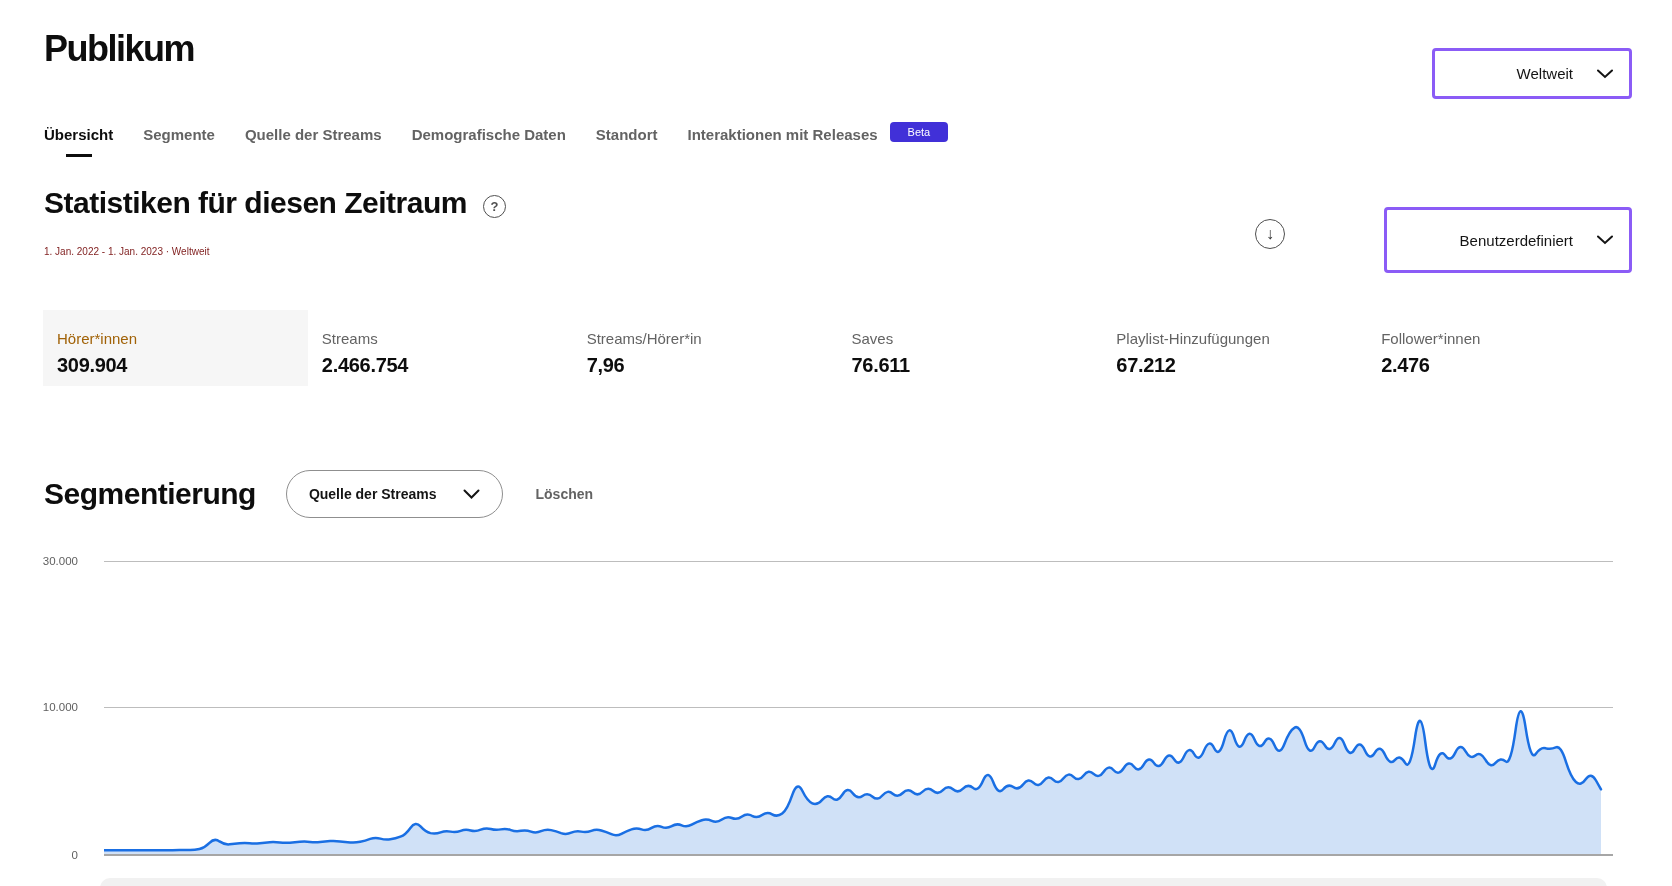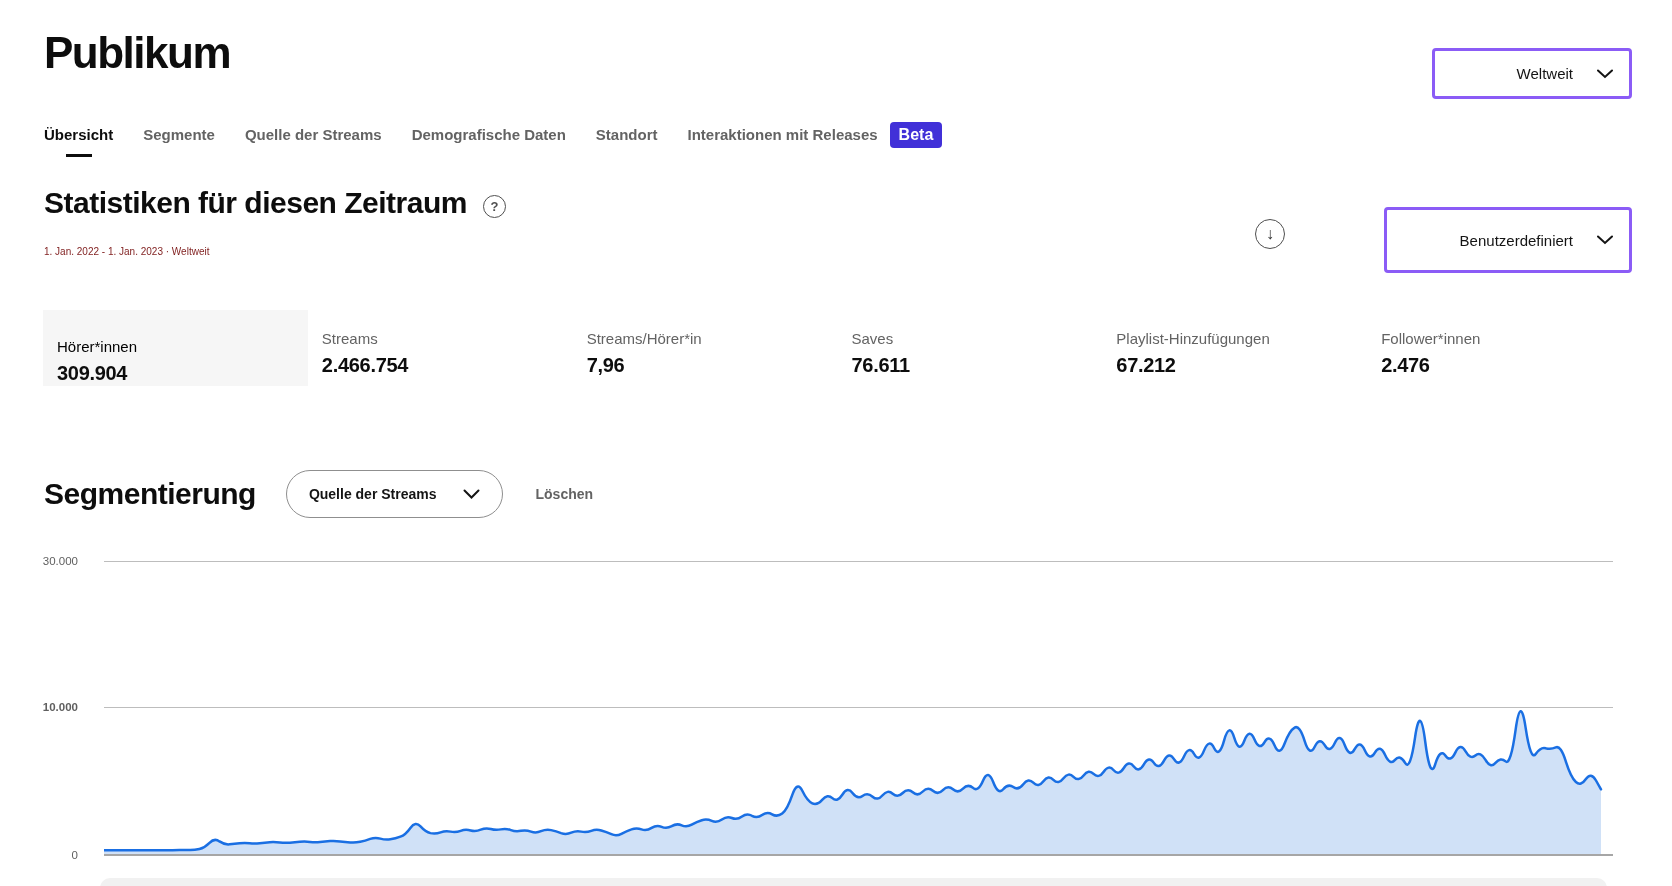--- a/index.html
+++ b/index.html
@@ -6,21 +6,21 @@
     --accent-blue:#1a6fe3;
     --area-fill:#d0e1f7;
     --badge:#4130d8;
   }
   *{box-sizing:border-box;margin:0;padding:0;}
   html,body{width:1672px;height:886px;overflow:hidden;background:#fff;}
   body{font-family:"Liberation Sans", sans-serif;color:#111;position:relative;}
 
   .page-title{
     position:absolute;left:44px;top:28px;
-    font-size:44px;font-weight:900;letter-spacing:-1.5px;color:#0d0d0d;text-align:center;
+    font-size:36px;font-weight:900;letter-spacing:-1.5px;color:#0d0d0d;text-align:center;
   }
 
   .select{
     position:absolute;display:flex;align-items:center;justify-content:flex-end;
     border:3px solid #8b5cf6;border-radius:4px;background:#fff;
     padding:0 16px;cursor:pointer;gap:10px;
   }
   .select span{font-size:15px;font-weight:500;color:#141414;}
   .select svg{flex:0 0 auto;margin-left:14px;}
   .select.region{left:1432px;top:48px;width:200px;height:51px;}
@@ -34,22 +34,22 @@
     position:relative;font-size:15px;font-weight:700;color:#636363;
     cursor:pointer;display:flex;align-items:flex-start;padding-bottom:14px;
   }
   .tab.active{color:#0d0d0d;}
   .tab.active::after{
     content:"";position:absolute;bottom:0;left:50%;transform:translateX(-50%);
     width:26px;height:3px;background:#0d0d0d;
   }
   .beta{
     display:inline-block;margin-left:12px;margin-top:-4px;
-    background:var(--badge);color:#fff;font-size:16px;font-weight:700;
-    padding:4px 9px;border-radius:4px;line-height:1.1;
+    background:var(--badge);color:#fff;font-size:11px;font-weight:400;
+    padding:4px 18px;border-radius:4px;line-height:1.1;
   }
 
   .section-head{
     position:absolute;left:44px;top:186px;display:flex;align-items:center;
   }
   .section-head h2{font-size:30px;font-weight:800;letter-spacing:-0.5px;color:#0d0d0d;}
   .help-icon{
     width:23px;height:23px;border:1.5px solid #4f4f4f;border-radius:50%;
     display:flex;align-items:center;justify-content:center;
     font-size:13px;font-weight:700;color:#4f4f4f;margin-left:16px;margin-top:6px;
@@ -64,21 +64,21 @@
     display:flex;align-items:center;justify-content:center;
     font-size:16px;color:#333;cursor:pointer;
   }
 
   .cards{
     position:absolute;left:43px;top:310px;width:1589px;height:76px;display:flex;
   }
   .card{flex:1 1 0;padding:20px 0 0 14px;cursor:pointer;}
   .card.selected{background:#f6f6f6;}
   .card .label{font-size:15px;color:#636363;}
-  .card.selected .label{color:#000000;margin-top:8px;}
+  .card.selected .label{color:#a16207;}
   .card .value{font-size:20px;font-weight:800;color:#0d0d0d;margin-top:7px;letter-spacing:-0.3px;}
 
   .segmentation-row{
     position:absolute;left:44px;top:470px;display:flex;align-items:center;
   }
   .segmentation-row h2{font-size:30px;font-weight:800;letter-spacing:-0.5px;color:#0d0d0d;}
   .pill{
     margin-left:30px;height:48px;border:1px solid #8f8f8f;border-radius:24px;
     display:flex;align-items:center;padding:0 22px;cursor:pointer;background:#fff;
   }
@@ -185,21 +185,21 @@
   <div class="pill">
     <span>Quelle der Streams</span>
     <svg width="17" height="11" viewBox="0 0 17 11">
         <path d="M1.5 1.5 L8.5 8.5 L15.5 1.5" fill="none" stroke="#141414" stroke-width="2" stroke-linecap="round"></path>
       </svg>
   </div>
   <div class="clear-btn">Löschen</div>
 </div>
 
 <div class="ytick" style="top:555px;">30.000</div>
-<div class="ytick" style="top:701px;font-weight:bold;">10.000</div>
+<div class="ytick" style="top:701px;">10.000</div>
 <div class="ytick" style="top:849px;">0</div>
 
 <div class="gridline" style="top:561px;"></div>
 <div class="gridline" style="top:707px;"></div>
 <div class="gridline base" style="top:854px;"></div>
 
 <svg id="chart" width="1509" height="334" viewBox="0 0 1509 334">
   <path class="area" d="M0.0,326.2 Q10.0,326.3 15.1,326.3 Q20.1,326.3 25.1,326.3 Q30.1,326.4 35.2,326.3 Q40.2,326.2 45.2,326.3 Q50.2,326.3 55.3,326.2 Q60.3,326.1 65.3,326.2 Q70.3,326.3 75.4,326.1 Q80.4,326.0 85.4,326.1 Q90.4,326.2 95.4,325.0 Q100.5,323.8 105.5,318.8 Q110.5,313.8 115.5,317.4 Q120.6,320.9 125.6,320.3 Q130.6,319.7 135.6,319.3 Q140.7,318.8 145.7,319.3 Q150.7,319.9 155.7,319.2 Q160.8,318.5 165.8,318.2 Q170.8,317.9 175.8,318.5 Q180.8,319.1 185.9,318.7 Q190.9,318.2 195.9,317.8 Q200.9,317.4 206.0,317.9 Q211.0,318.5 216.0,318.0 Q221.0,317.5 226.1,317.1 Q231.1,316.8 236.1,317.4 Q241.1,317.9 246.2,318.4 Q251.2,318.8 256.2,317.8 Q261.2,316.8 266.2,314.9 Q271.3,313.1 276.3,314.6 Q281.3,316.0 286.3,315.3 Q291.4,314.6 296.4,312.7 Q301.4,310.9 306.4,303.9 Q311.5,296.9 316.5,302.4 Q321.5,307.9 326.5,309.1 Q331.6,310.2 336.6,308.3 Q341.6,306.5 346.6,307.6 Q351.6,308.7 356.7,306.8 Q361.7,305.0 366.7,306.5 Q371.7,307.9 376.8,305.7 Q381.8,303.5 386.8,305.0 Q391.8,306.5 396.9,305.4 Q401.9,304.3 406.9,306.1 Q411.9,307.9 416.9,306.8 Q422.0,305.7 427.0,307.6 Q432.0,309.4 437.0,307.2 Q442.1,305.0 447.1,306.1 Q452.1,307.2 457.1,309.1 Q462.2,310.9 467.2,308.7 Q472.2,306.5 477.2,307.6 Q482.3,308.7 487.3,306.8 Q492.3,305.0 497.3,306.5 Q502.3,307.9 507.4,310.2 Q512.4,312.4 517.4,309.8 Q522.4,307.2 527.5,305.4 Q532.5,303.5 537.5,305.4 Q542.5,307.2 547.6,303.9 Q552.6,300.6 557.6,302.8 Q562.6,305.0 567.7,302.1 Q572.7,299.1 577.7,301.3 Q582.7,303.5 587.7,300.6 Q592.8,297.7 597.8,296.2 Q602.8,294.7 607.8,296.9 Q612.9,299.1 617.9,295.5 Q622.9,291.8 627.9,294.0 Q633.0,296.2 638.0,292.5 Q643.0,288.8 648.0,291.8 Q653.1,294.7 658.1,291.0 Q663.1,287.4 668.1,290.3 Q673.1,293.3 678.2,289.6 Q683.2,285.9 688.2,271.2 Q693.2,256.5 698.3,266.8 Q703.3,277.1 708.3,279.3 Q713.3,281.5 718.4,275.6 Q723.4,269.7 728.4,274.1 Q733.4,278.6 738.5,270.5 Q743.5,262.4 748.5,269.0 Q753.5,275.6 758.5,271.9 Q763.6,268.3 768.6,272.7 Q773.6,277.1 778.6,271.2 Q783.7,265.3 788.7,269.7 Q793.7,274.1 798.7,269.0 Q803.8,263.9 808.8,268.3 Q813.8,272.7 818.8,267.5 Q823.9,262.4 828.9,266.8 Q833.9,271.2 838.9,266.1 Q843.9,260.9 849.0,265.3 Q854.0,269.7 859.0,264.6 Q864.0,259.4 869.1,263.9 Q874.1,268.3 879.1,256.5 Q884.1,244.7 889.2,258.0 Q894.2,271.2 899.2,265.3 Q904.2,259.4 909.3,263.1 Q914.3,266.8 919.3,260.2 Q924.3,253.6 929.3,258.7 Q934.4,263.9 939.4,257.2 Q944.4,250.6 949.4,255.8 Q954.5,260.9 959.5,254.3 Q964.5,247.7 969.5,252.8 Q974.6,258.0 979.6,251.4 Q984.6,244.7 989.6,249.9 Q994.7,255.0 999.7,247.7 Q1004.7,240.3 1009.7,246.2 Q1014.7,252.1 1019.8,244.0 Q1024.8,235.9 1029.8,242.5 Q1034.8,249.2 1039.9,240.3 Q1044.9,231.5 1049.9,238.9 Q1054.9,246.2 1060.0,236.7 Q1065.0,227.1 1070.0,235.2 Q1075.0,243.3 1080.1,232.2 Q1085.1,221.2 1090.1,230.0 Q1095.1,238.9 1100.1,226.4 Q1105.2,213.9 1110.2,224.2 Q1115.2,234.4 1120.2,216.1 Q1125.3,197.7 1130.3,213.9 Q1135.3,230.0 1140.3,216.8 Q1145.4,203.6 1150.4,215.3 Q1155.4,227.1 1160.4,218.3 Q1165.4,209.5 1170.5,221.2 Q1175.5,233.0 1180.5,219.8 Q1185.5,206.5 1190.6,203.6 Q1195.6,200.6 1200.6,216.8 Q1205.6,233.0 1210.7,222.7 Q1215.7,212.4 1220.7,221.2 Q1225.7,230.0 1230.8,219.0 Q1235.8,208.0 1240.8,221.2 Q1245.8,234.4 1250.8,224.9 Q1255.9,215.3 1260.9,226.4 Q1265.9,237.4 1270.9,228.6 Q1276.0,219.8 1281.0,230.8 Q1286.0,241.8 1291.0,235.9 Q1296.1,230.0 1301.1,238.9 Q1306.1,247.7 1311.1,213.1 Q1316.2,178.6 1321.2,217.5 Q1326.2,256.5 1331.2,240.3 Q1336.2,224.2 1341.3,231.5 Q1346.3,238.9 1351.3,228.6 Q1356.3,218.3 1361.4,227.1 Q1366.4,235.9 1371.4,231.5 Q1376.4,227.1 1381.5,235.9 Q1386.5,244.7 1391.5,238.9 Q1396.5,233.0 1401.6,237.4 Q1406.6,241.8 1411.6,205.8 Q1416.6,169.8 1421.6,203.6 Q1426.7,237.4 1431.7,230.0 Q1436.7,222.7 1441.7,224.2 Q1446.8,225.6 1451.8,223.4 Q1456.8,221.2 1461.8,237.4 Q1466.9,253.6 1471.9,258.0 Q1476.9,262.4 1481.9,255.0 Q1487.0,247.7 1492.0,256.5 L1497.0,265.3 L1497.0,330 L0,330 Z"></path>
   <path class="line" d="M0.0,326.2 Q10.0,326.3 15.1,326.3 Q20.1,326.3 25.1,326.3 Q30.1,326.4 35.2,326.3 Q40.2,326.2 45.2,326.3 Q50.2,326.3 55.3,326.2 Q60.3,326.1 65.3,326.2 Q70.3,326.3 75.4,326.1 Q80.4,326.0 85.4,326.1 Q90.4,326.2 95.4,325.0 Q100.5,323.8 105.5,318.8 Q110.5,313.8 115.5,317.4 Q120.6,320.9 125.6,320.3 Q130.6,319.7 135.6,319.3 Q140.7,318.8 145.7,319.3 Q150.7,319.9 155.7,319.2 Q160.8,318.5 165.8,318.2 Q170.8,317.9 175.8,318.5 Q180.8,319.1 185.9,318.7 Q190.9,318.2 195.9,317.8 Q200.9,317.4 206.0,317.9 Q211.0,318.5 216.0,318.0 Q221.0,317.5 226.1,317.1 Q231.1,316.8 236.1,317.4 Q241.1,317.9 246.2,318.4 Q251.2,318.8 256.2,317.8 Q261.2,316.8 266.2,314.9 Q271.3,313.1 276.3,314.6 Q281.3,316.0 286.3,315.3 Q291.4,314.6 296.4,312.7 Q301.4,310.9 306.4,303.9 Q311.5,296.9 316.5,302.4 Q321.5,307.9 326.5,309.1 Q331.6,310.2 336.6,308.3 Q341.6,306.5 346.6,307.6 Q351.6,308.7 356.7,306.8 Q361.7,305.0 366.7,306.5 Q371.7,307.9 376.8,305.7 Q381.8,303.5 386.8,305.0 Q391.8,306.5 396.9,305.4 Q401.9,304.3 406.9,306.1 Q411.9,307.9 416.9,306.8 Q422.0,305.7 427.0,307.6 Q432.0,309.4 437.0,307.2 Q442.1,305.0 447.1,306.1 Q452.1,307.2 457.1,309.1 Q462.2,310.9 467.2,308.7 Q472.2,306.5 477.2,307.6 Q482.3,308.7 487.3,306.8 Q492.3,305.0 497.3,306.5 Q502.3,307.9 507.4,310.2 Q512.4,312.4 517.4,309.8 Q522.4,307.2 527.5,305.4 Q532.5,303.5 537.5,305.4 Q542.5,307.2 547.6,303.9 Q552.6,300.6 557.6,302.8 Q562.6,305.0 567.7,302.1 Q572.7,299.1 577.7,301.3 Q582.7,303.5 587.7,300.6 Q592.8,297.7 597.8,296.2 Q602.8,294.7 607.8,296.9 Q612.9,299.1 617.9,295.5 Q622.9,291.8 627.9,294.0 Q633.0,296.2 638.0,292.5 Q643.0,288.8 648.0,291.8 Q653.1,294.7 658.1,291.0 Q663.1,287.4 668.1,290.3 Q673.1,293.3 678.2,289.6 Q683.2,285.9 688.2,271.2 Q693.2,256.5 698.3,266.8 Q703.3,277.1 708.3,279.3 Q713.3,281.5 718.4,275.6 Q723.4,269.7 728.4,274.1 Q733.4,278.6 738.5,270.5 Q743.5,262.4 748.5,269.0 Q753.5,275.6 758.5,271.9 Q763.6,268.3 768.6,272.7 Q773.6,277.1 778.6,271.2 Q783.7,265.3 788.7,269.7 Q793.7,274.1 798.7,269.0 Q803.8,263.9 808.8,268.3 Q813.8,272.7 818.8,267.5 Q823.9,262.4 828.9,266.8 Q833.9,271.2 838.9,266.1 Q843.9,260.9 849.0,265.3 Q854.0,269.7 859.0,264.6 Q864.0,259.4 869.1,263.9 Q874.1,268.3 879.1,256.5 Q884.1,244.7 889.2,258.0 Q894.2,271.2 899.2,265.3 Q904.2,259.4 909.3,263.1 Q914.3,266.8 919.3,260.2 Q924.3,253.6 929.3,258.7 Q934.4,263.9 939.4,257.2 Q944.4,250.6 949.4,255.8 Q954.5,260.9 959.5,254.3 Q964.5,247.7 969.5,252.8 Q974.6,258.0 979.6,251.4 Q984.6,244.7 989.6,249.9 Q994.7,255.0 999.7,247.7 Q1004.7,240.3 1009.7,246.2 Q1014.7,252.1 1019.8,244.0 Q1024.8,235.9 1029.8,242.5 Q1034.8,249.2 1039.9,240.3 Q1044.9,231.5 1049.9,238.9 Q1054.9,246.2 1060.0,236.7 Q1065.0,227.1 1070.0,235.2 Q1075.0,243.3 1080.1,232.2 Q1085.1,221.2 1090.1,230.0 Q1095.1,238.9 1100.1,226.4 Q1105.2,213.9 1110.2,224.2 Q1115.2,234.4 1120.2,216.1 Q1125.3,197.7 1130.3,213.9 Q1135.3,230.0 1140.3,216.8 Q1145.4,203.6 1150.4,215.3 Q1155.4,227.1 1160.4,218.3 Q1165.4,209.5 1170.5,221.2 Q1175.5,233.0 1180.5,219.8 Q1185.5,206.5 1190.6,203.6 Q1195.6,200.6 1200.6,216.8 Q1205.6,233.0 1210.7,222.7 Q1215.7,212.4 1220.7,221.2 Q1225.7,230.0 1230.8,219.0 Q1235.8,208.0 1240.8,221.2 Q1245.8,234.4 1250.8,224.9 Q1255.9,215.3 1260.9,226.4 Q1265.9,237.4 1270.9,228.6 Q1276.0,219.8 1281.0,230.8 Q1286.0,241.8 1291.0,235.9 Q1296.1,230.0 1301.1,238.9 Q1306.1,247.7 1311.1,213.1 Q1316.2,178.6 1321.2,217.5 Q1326.2,256.5 1331.2,240.3 Q1336.2,224.2 1341.3,231.5 Q1346.3,238.9 1351.3,228.6 Q1356.3,218.3 1361.4,227.1 Q1366.4,235.9 1371.4,231.5 Q1376.4,227.1 1381.5,235.9 Q1386.5,244.7 1391.5,238.9 Q1396.5,233.0 1401.6,237.4 Q1406.6,241.8 1411.6,205.8 Q1416.6,169.8 1421.6,203.6 Q1426.7,237.4 1431.7,230.0 Q1436.7,222.7 1441.7,224.2 Q1446.8,225.6 1451.8,223.4 Q1456.8,221.2 1461.8,237.4 Q1466.9,253.6 1471.9,258.0 Q1476.9,262.4 1481.9,255.0 Q1487.0,247.7 1492.0,256.5 L1497.0,265.3"></path>
 </svg>

